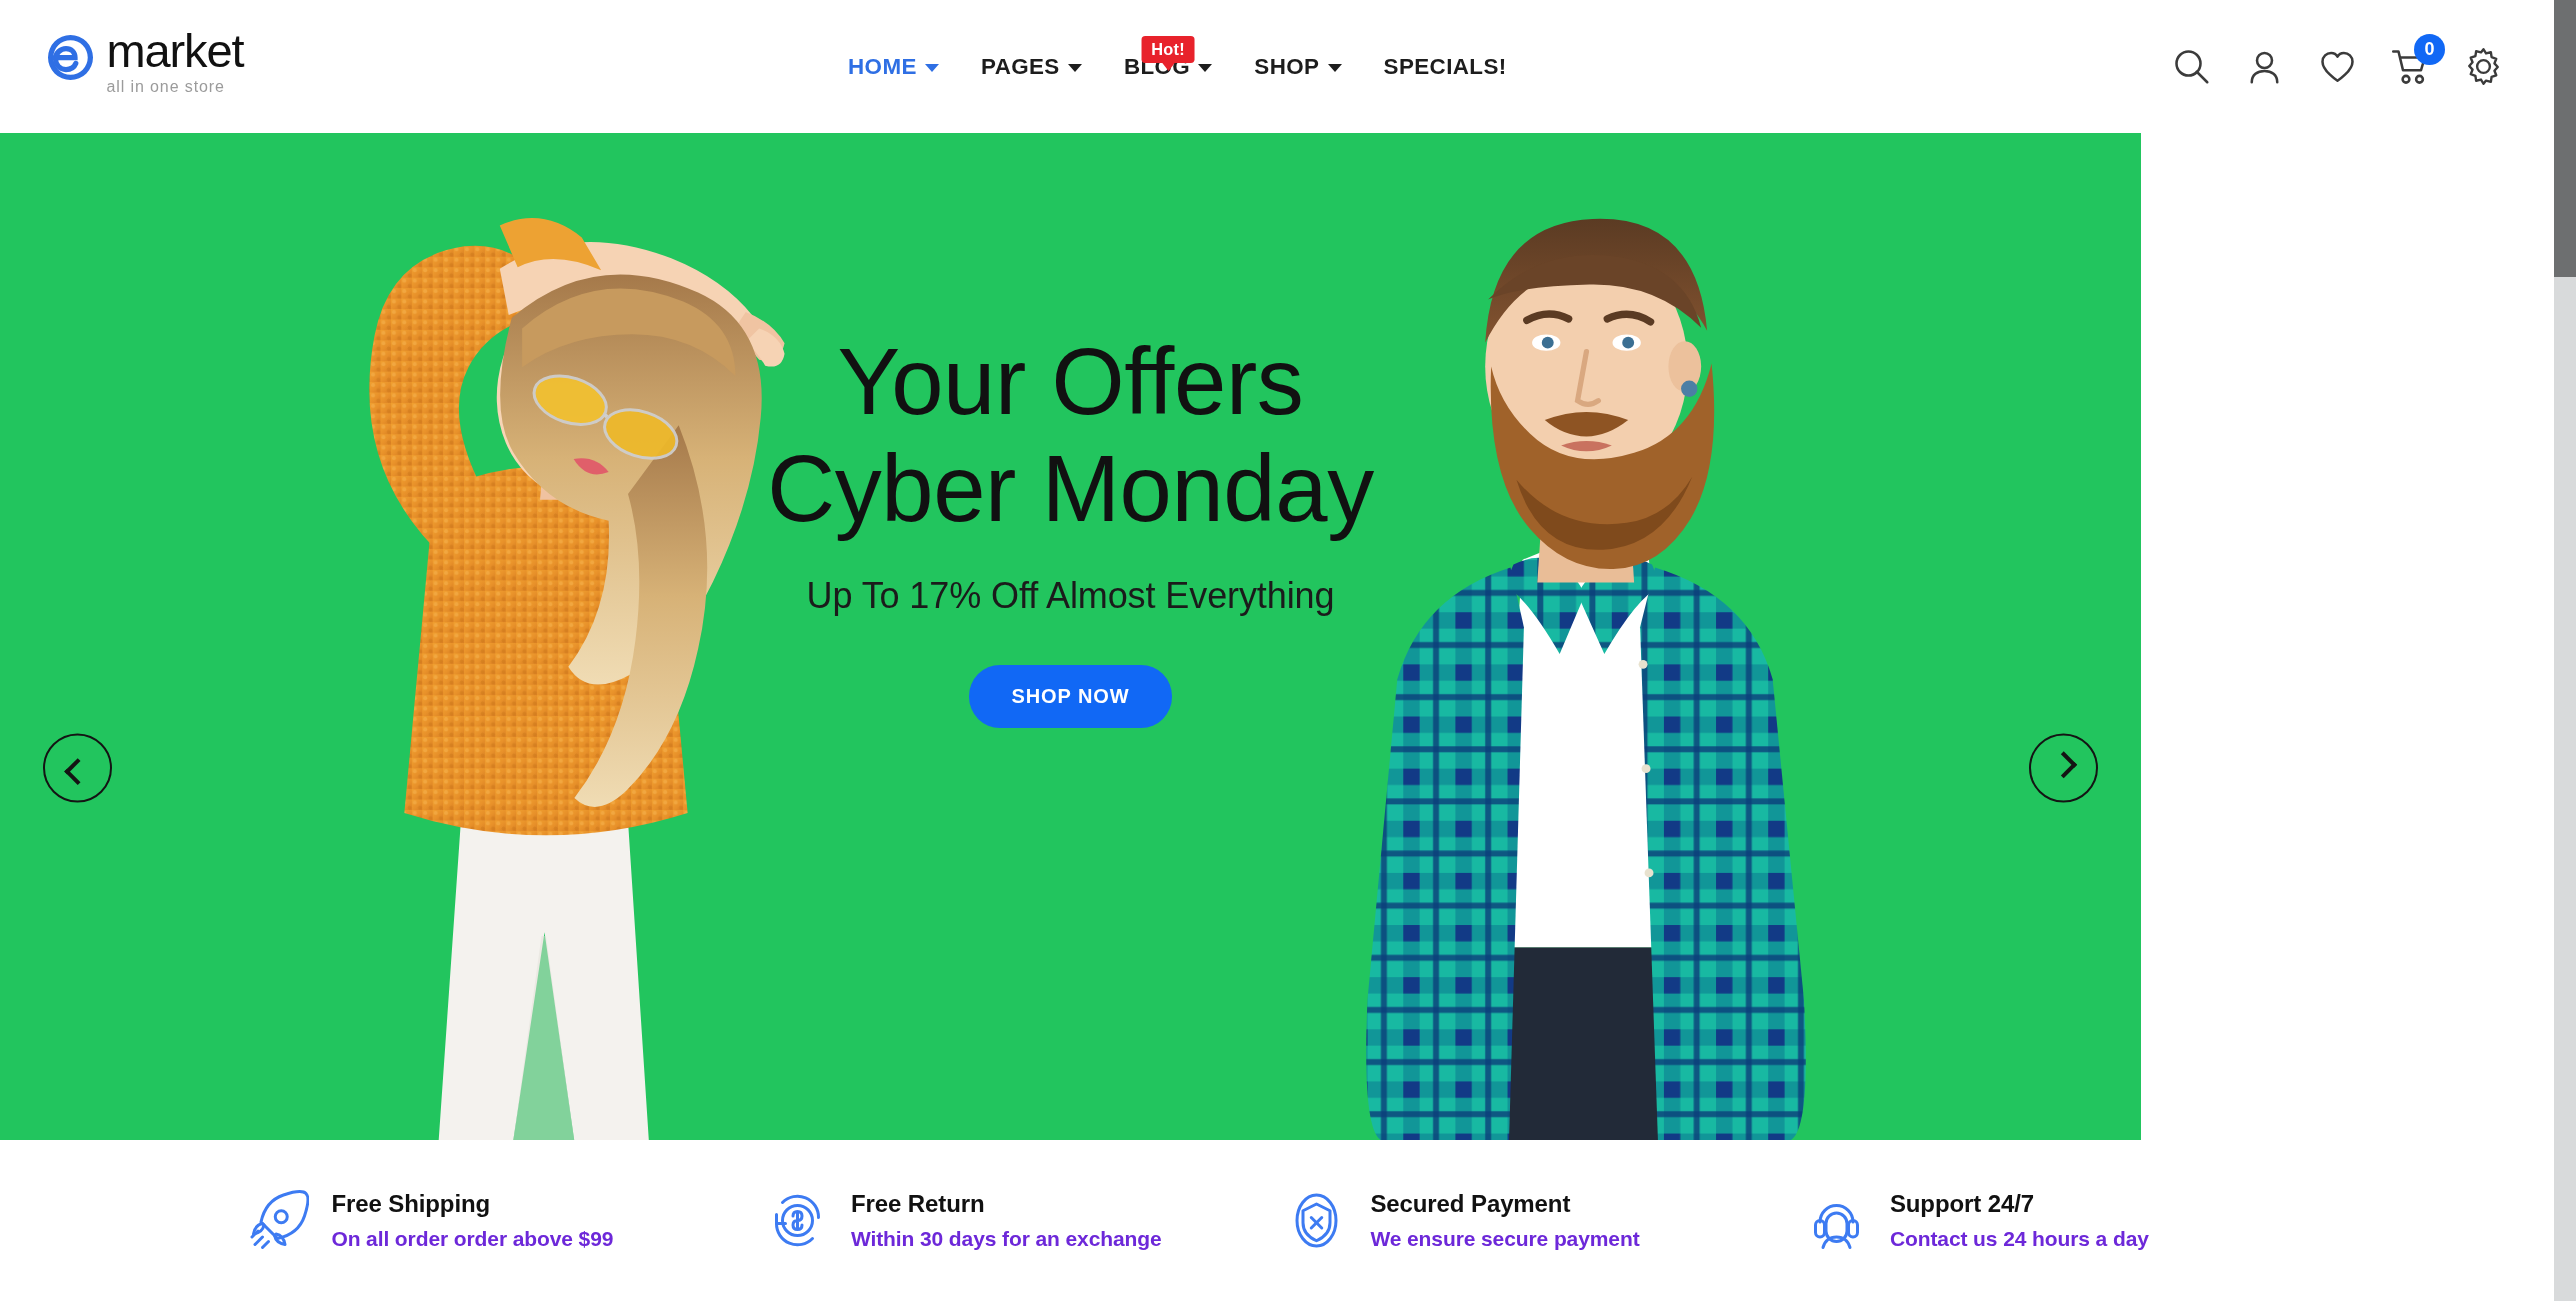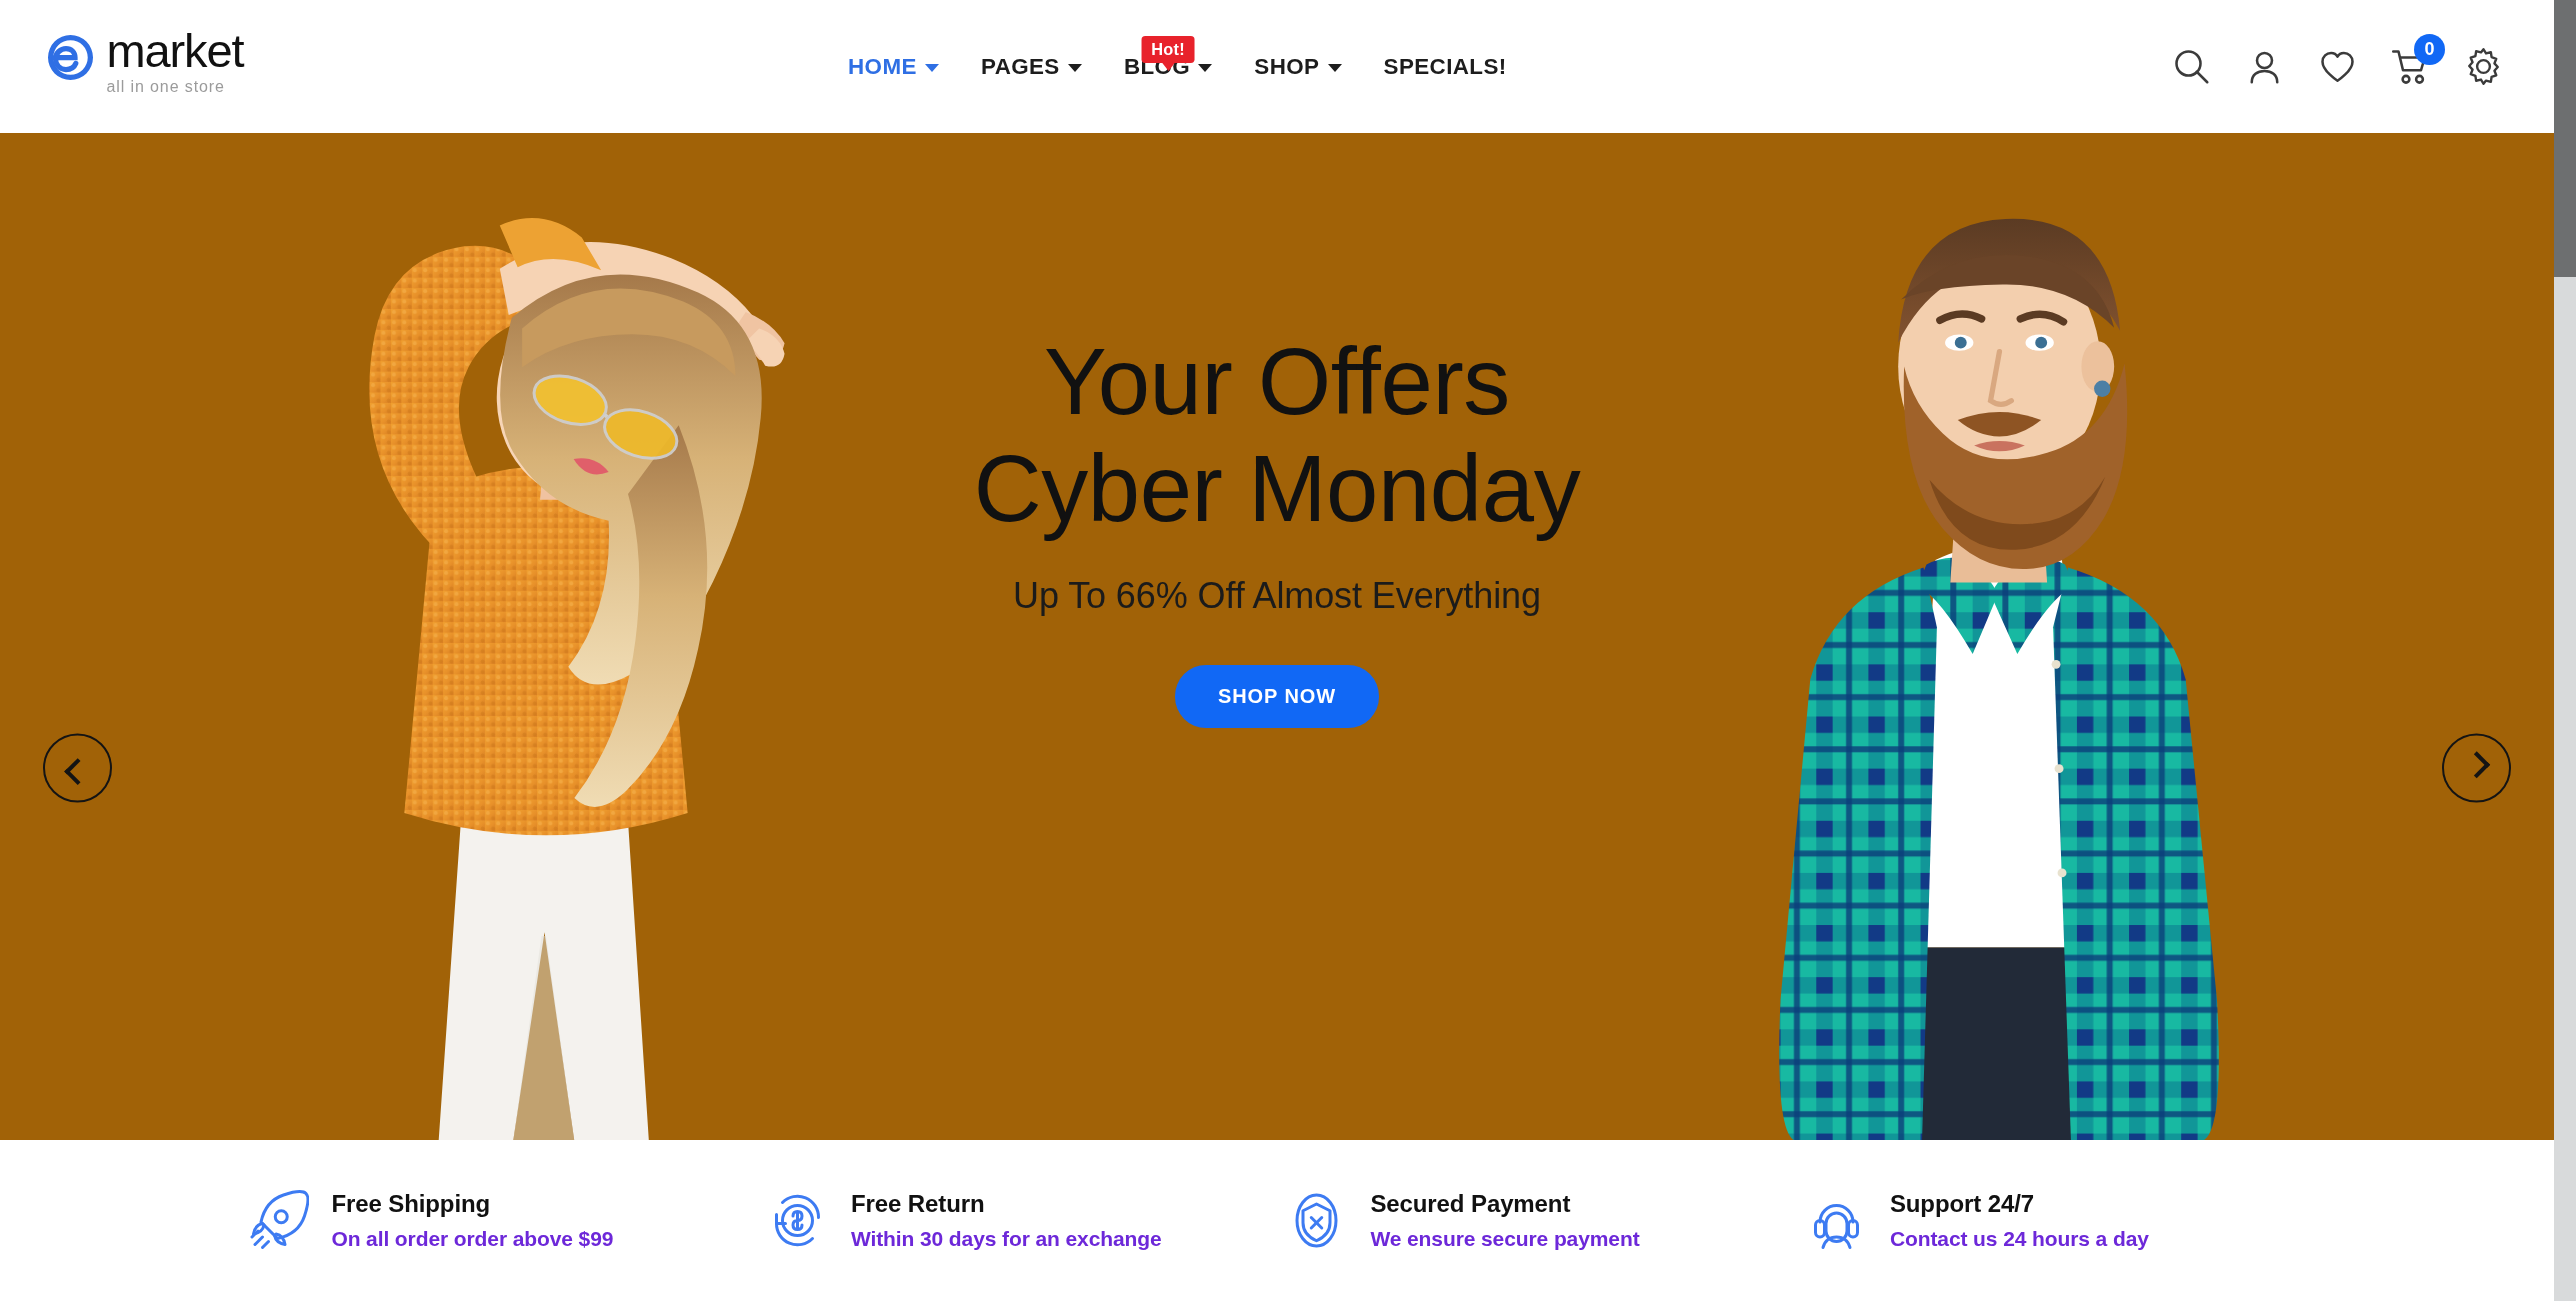--- a/index.html
+++ b/index.html
@@ -81,22 +81,22 @@
     position: absolute; top: -13.4px; right: -15px;
     width: 31px; height: 31px; border-radius: 50%;
     background: #1168f5; color: #ffffff;
     font-size: 18px; font-weight: 600;
     display: flex; align-items: center; justify-content: center;
   }
 
   
   .hero {
     position: absolute; top: 133px; left: 0;
-    width: 2554px; height: 1008px;
-    background: #a16207;
+    width: 2141px; height: 1008px;
+    background: #22c55e;
     overflow: hidden;
   }
   .model { position: absolute; bottom: 0; }
   .model-left  { left: 276px;  width: 537px;  height: 999px; }
   .model-right { right: 276px; width: 566px;  height: 999px; }
 
   .hero-center {
     position: absolute; left: 0; right: 0; top: 0; bottom: 0;
     display: flex; flex-direction: column;
     align-items: center; justify-content: flex-start;
@@ -338,21 +338,21 @@
       <circle cx="462" cy="700" r="6" fill="#e8e2cf"></circle>
       <circle cx="466" cy="840" r="6" fill="#e8e2cf"></circle>
       <circle cx="470" cy="980" r="6" fill="#e8e2cf"></circle>
     </svg>
 
     <div class="hero-center">
       <h1 class="hero-h1">
         <span>Your Offers</span><br>
         <span>Cyber Monday</span>
       </h1>
-      <p class="hero-sub">Up To 66% Off Almost Everything</p>
+      <p class="hero-sub">Up To 17% Off Almost Everything</p>
       <button class="shop-btn">SHOP NOW</button>
     </div>
 
     <div class="carousel-arrow arrow-prev">
       <i class="chev chev-l"></i>
     </div>
     <div class="carousel-arrow arrow-next">
       <i class="chev chev-r"></i>
     </div>
   </section>

